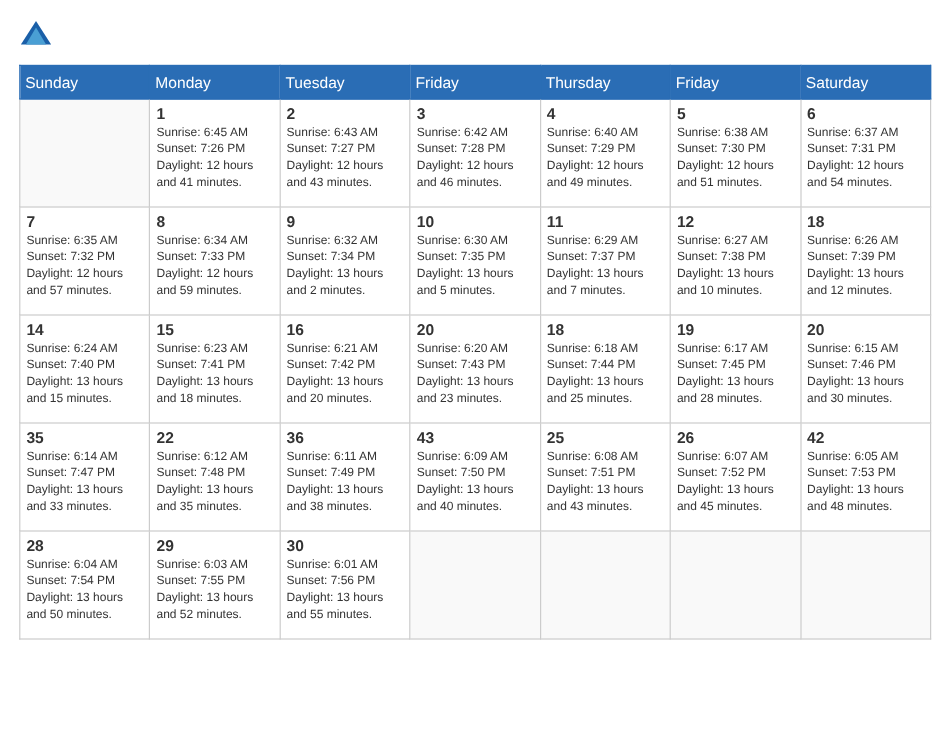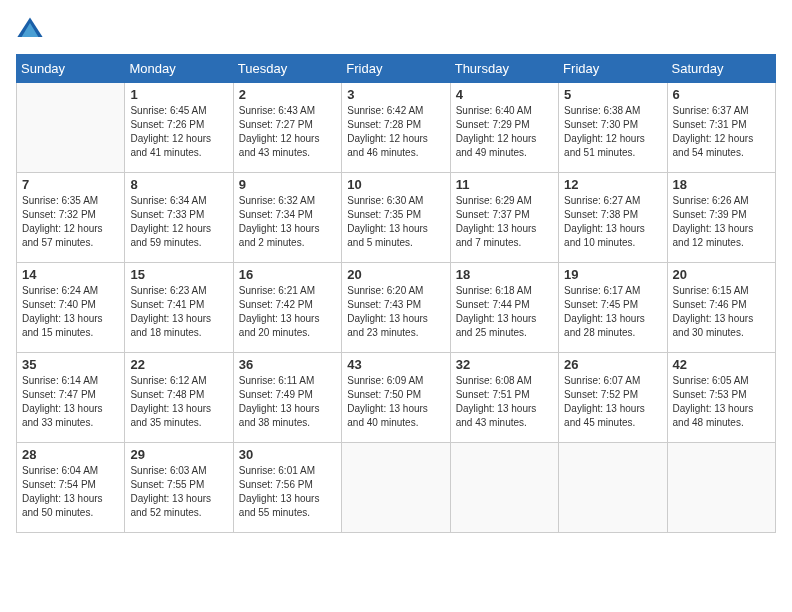--- a/index.html
+++ b/index.html
@@ -206,21 +206,21 @@
         </td>
         <td>
           <div class="day-number">36</div>
           <div class="day-info">Sunrise: 6:11 AM<br>Sunset: 7:49 PM<br>Daylight: 13 hours and 38 minutes.</div>
         </td>
         <td>
           <div class="day-number">43</div>
           <div class="day-info">Sunrise: 6:09 AM<br>Sunset: 7:50 PM<br>Daylight: 13 hours and 40 minutes.</div>
         </td>
         <td>
-          <div class="day-number">32</div>
+          <div class="day-number">25</div>
           <div class="day-info">Sunrise: 6:08 AM<br>Sunset: 7:51 PM<br>Daylight: 13 hours and 43 minutes.</div>
         </td>
         <td>
           <div class="day-number">26</div>
           <div class="day-info">Sunrise: 6:07 AM<br>Sunset: 7:52 PM<br>Daylight: 13 hours and 45 minutes.</div>
         </td>
         <td>
           <div class="day-number">42</div>
           <div class="day-info">Sunrise: 6:05 AM<br>Sunset: 7:53 PM<br>Daylight: 13 hours and 48 minutes.</div>
         </td>

